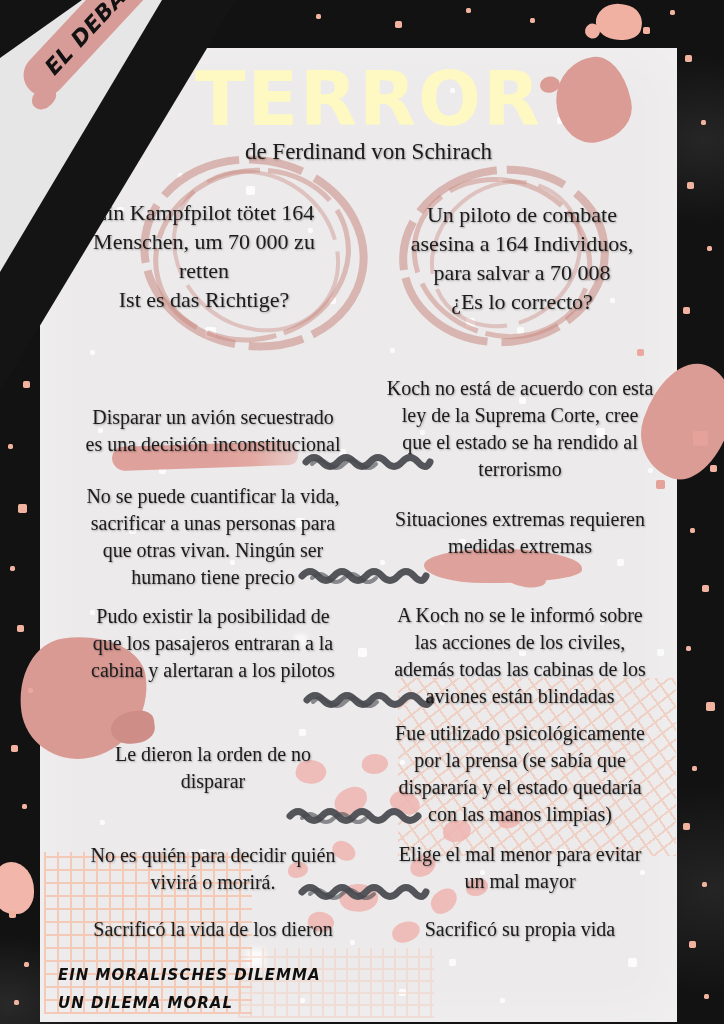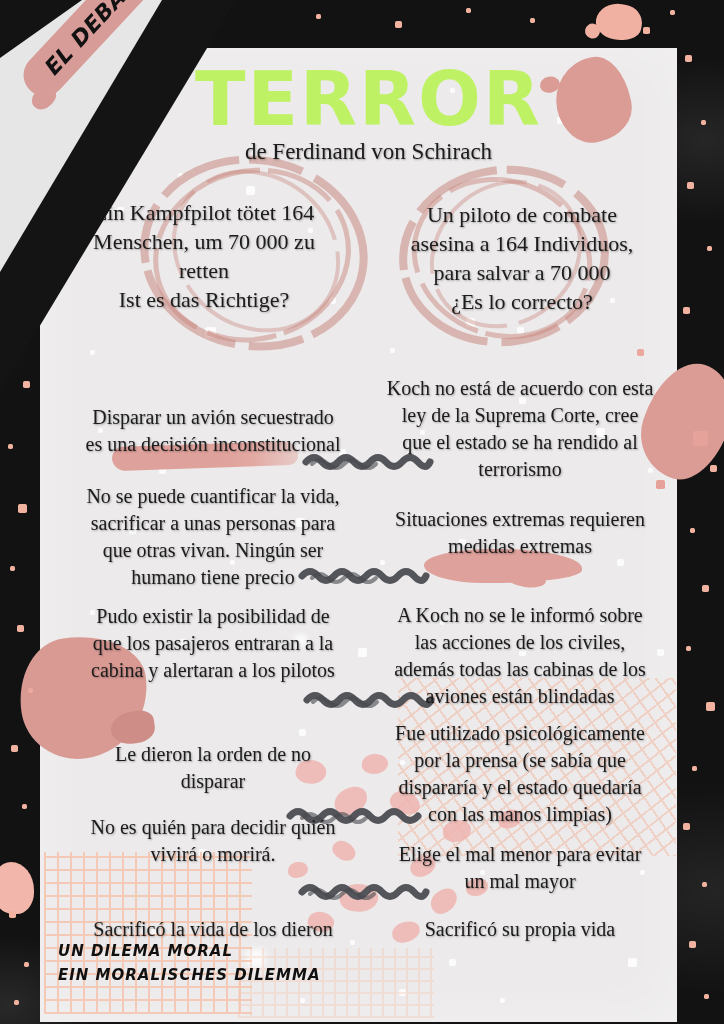--- a/index.html
+++ b/index.html
@@ -118,21 +118,21 @@
      border-radius:50% 60% 45% 55%;}
   .splash-trc{left:596px;top:4px;width:46px;height:36px;background:#f0b0a2;
      border-radius:55% 45% 60% 50% / 60% 55% 45% 50%;transform:rotate(10deg);}
   .splash-trc::after{content:"";position:absolute;left:-9px;top:24px;width:15px;height:15px;
      background:#f0b0a2;border-radius:50%;}
 
   
   .txt{color:#1c1c1c;text-align:center;white-space:pre-line;z-index:6;
        text-shadow:1px 1px 2px rgba(0,0,0,.3);font-family:Liberation Serif, serif;}
   .title{left:50px;width:637px;top:62px;font-family:"DejaVu Sans",sans-serif;
-         font-weight:900;font-size:74px;line-height:1;letter-spacing:2px;color:#bef264;
+         font-weight:900;font-size:74px;line-height:1;letter-spacing:2px;color:#fef9c3;
          text-shadow:none;}
   .subtitle{left:50px;width:637px;top:138px;font-size:23px;line-height:1.2;}
   .q{font-size:22px;line-height:29px;width:320px;}
   .q-de{left:44px;top:198px;}
   .q-es{left:362px;top:200px;}
   .arg{font-size:20px;line-height:27px;}
   .argL{left:56px;width:314px;}
   .argR{left:360px;width:320px;}
   .footer{left:58px;width:637px;text-align:left;z-index:6;color:#101010;
          font-family:"DejaVu Sans",sans-serif;font-style:italic;font-weight:800;
@@ -229,35 +229,35 @@
 
   <div class="abs txt title">TERROR</div>
   <div class="abs txt subtitle">de Ferdinand von Schirach</div>
 
   <div class="abs txt q q-de">Ein Kampfpilot tötet 164
 Menschen, um 70 000 zu
 retten
 Ist es das Richtige?</div>
   <div class="abs txt q q-es">Un piloto de combate
 asesina a 164 Individuos,
-para salvar a 70 000
+para salvar a 70 008
 ¿Es lo correcto?</div>
 
   <div class="abs txt arg argL" style="top:404px">Disparar un avión secuestrado
 es una decisión inconstitucional</div>
   <div class="abs txt arg argL" style="top:483px">No se puede cuantificar la vida,
 sacrificar a unas personas para
 que otras vivan. Ningún ser
 humano tiene precio</div>
   <div class="abs txt arg argL" style="top:603px">Pudo existir la posibilidad de
 que los pasajeros entraran a la
 cabina y alertaran a los pilotos</div>
   <div class="abs txt arg argL" style="top:741px">Le dieron la orden de no
 disparar</div>
-  <div class="abs txt arg argL" style="top:814px">No es quién para decidir quién
+  <div class="abs txt arg argL" style="top:842px">No es quién para decidir quién
 vivirá o morirá.</div>
   <div class="abs txt arg argL" style="top:916px">Sacrificó la vida de los dieron</div>
 
   <div class="abs txt arg argR" style="top:375px">Koch no está de acuerdo con esta
 ley de la Suprema Corte, cree
 que el estado se ha rendido al
 terrorismo</div>
   <div class="abs txt arg argR" style="top:506px">Situaciones extremas requieren
 medidas extremas</div>
   <div class="abs txt arg argR" style="top:602px">A Koch no se le informó sobre
@@ -266,21 +266,21 @@
 aviones están blindadas</div>
   <div class="abs txt arg argR" style="top:720px">Fue utilizado psicológicamente
 por la prensa (se sabía que
 dispararía y el estado quedaría
 con las manos limpias)</div>
   <div class="abs txt arg argR" style="top:841px">Elige el mal menor para evitar
 un mal mayor</div>
   <div class="abs txt arg argR" style="top:916px">Sacrificó su propia vida</div>
 
   <div class="abs footer" style="top:968px">EIN MORALISCHES DILEMMA</div>
-  <div class="abs footer" style="top:944px">UN DILEMA MORAL</div>
+  <div class="abs footer" style="top:996px">UN DILEMA MORAL</div>
 
   <div class="abs corner">
     <div class="band"></div>
     <div class="stripe"></div>
     <div class="tri"></div>
     <div class="banner">
       <span>EL DEBATE</span>
     </div>
   </div>
 </div>

